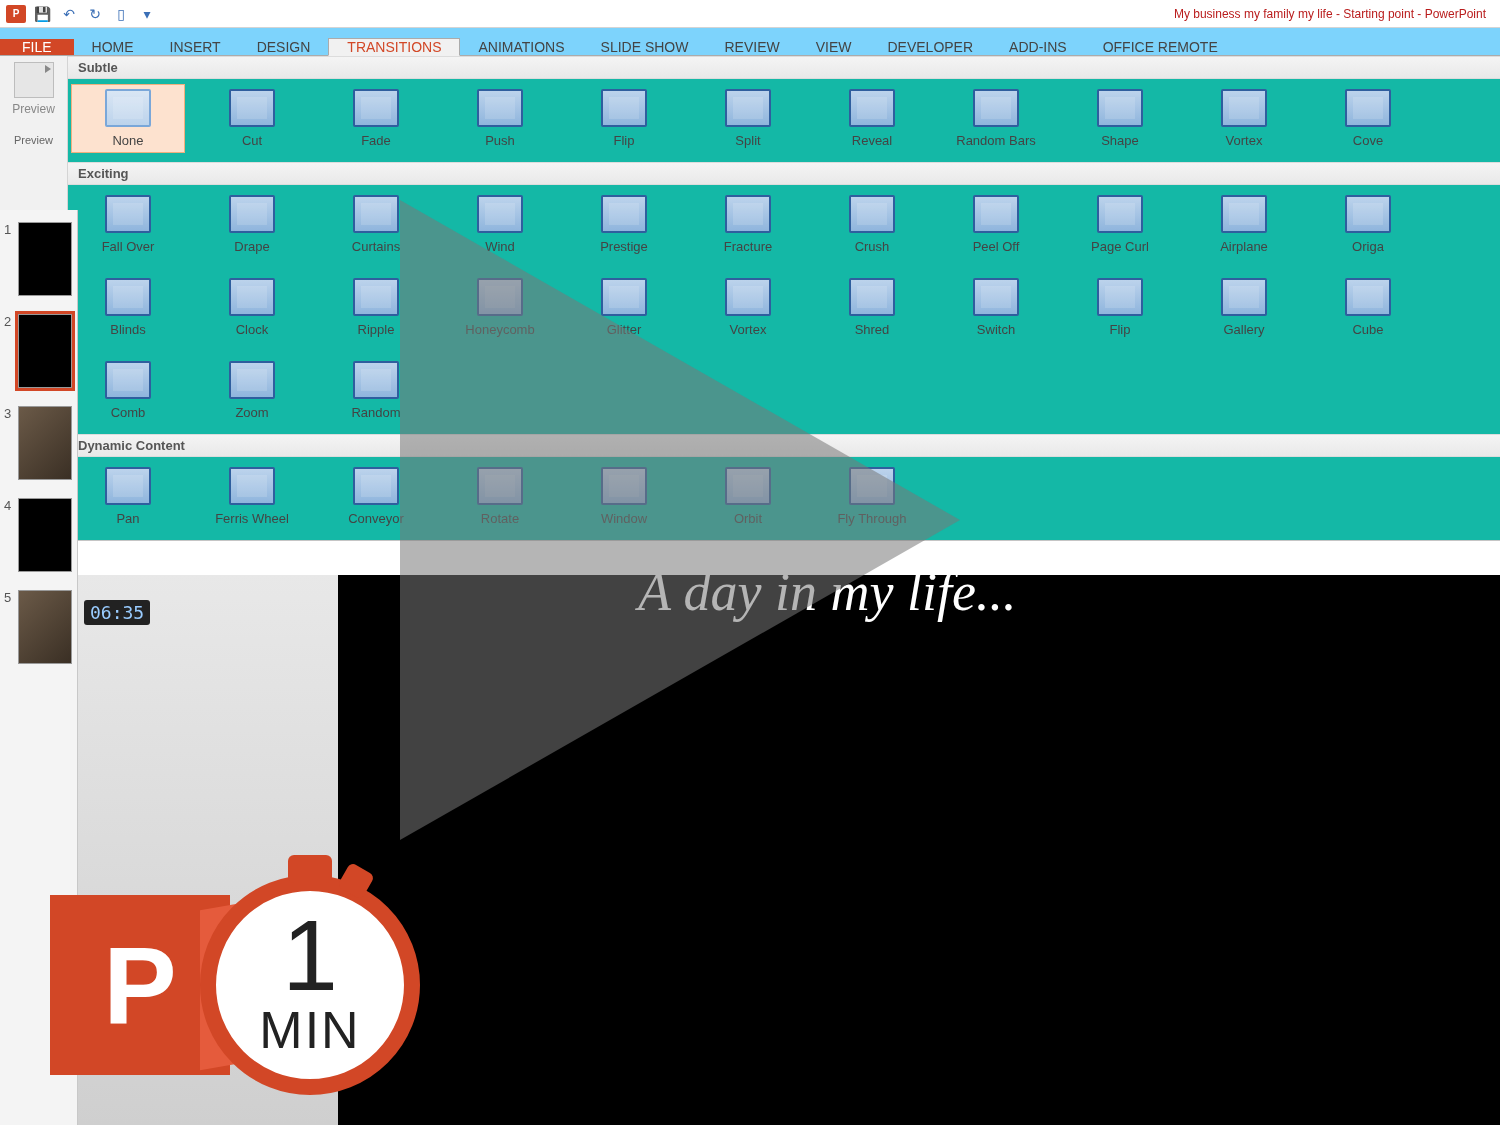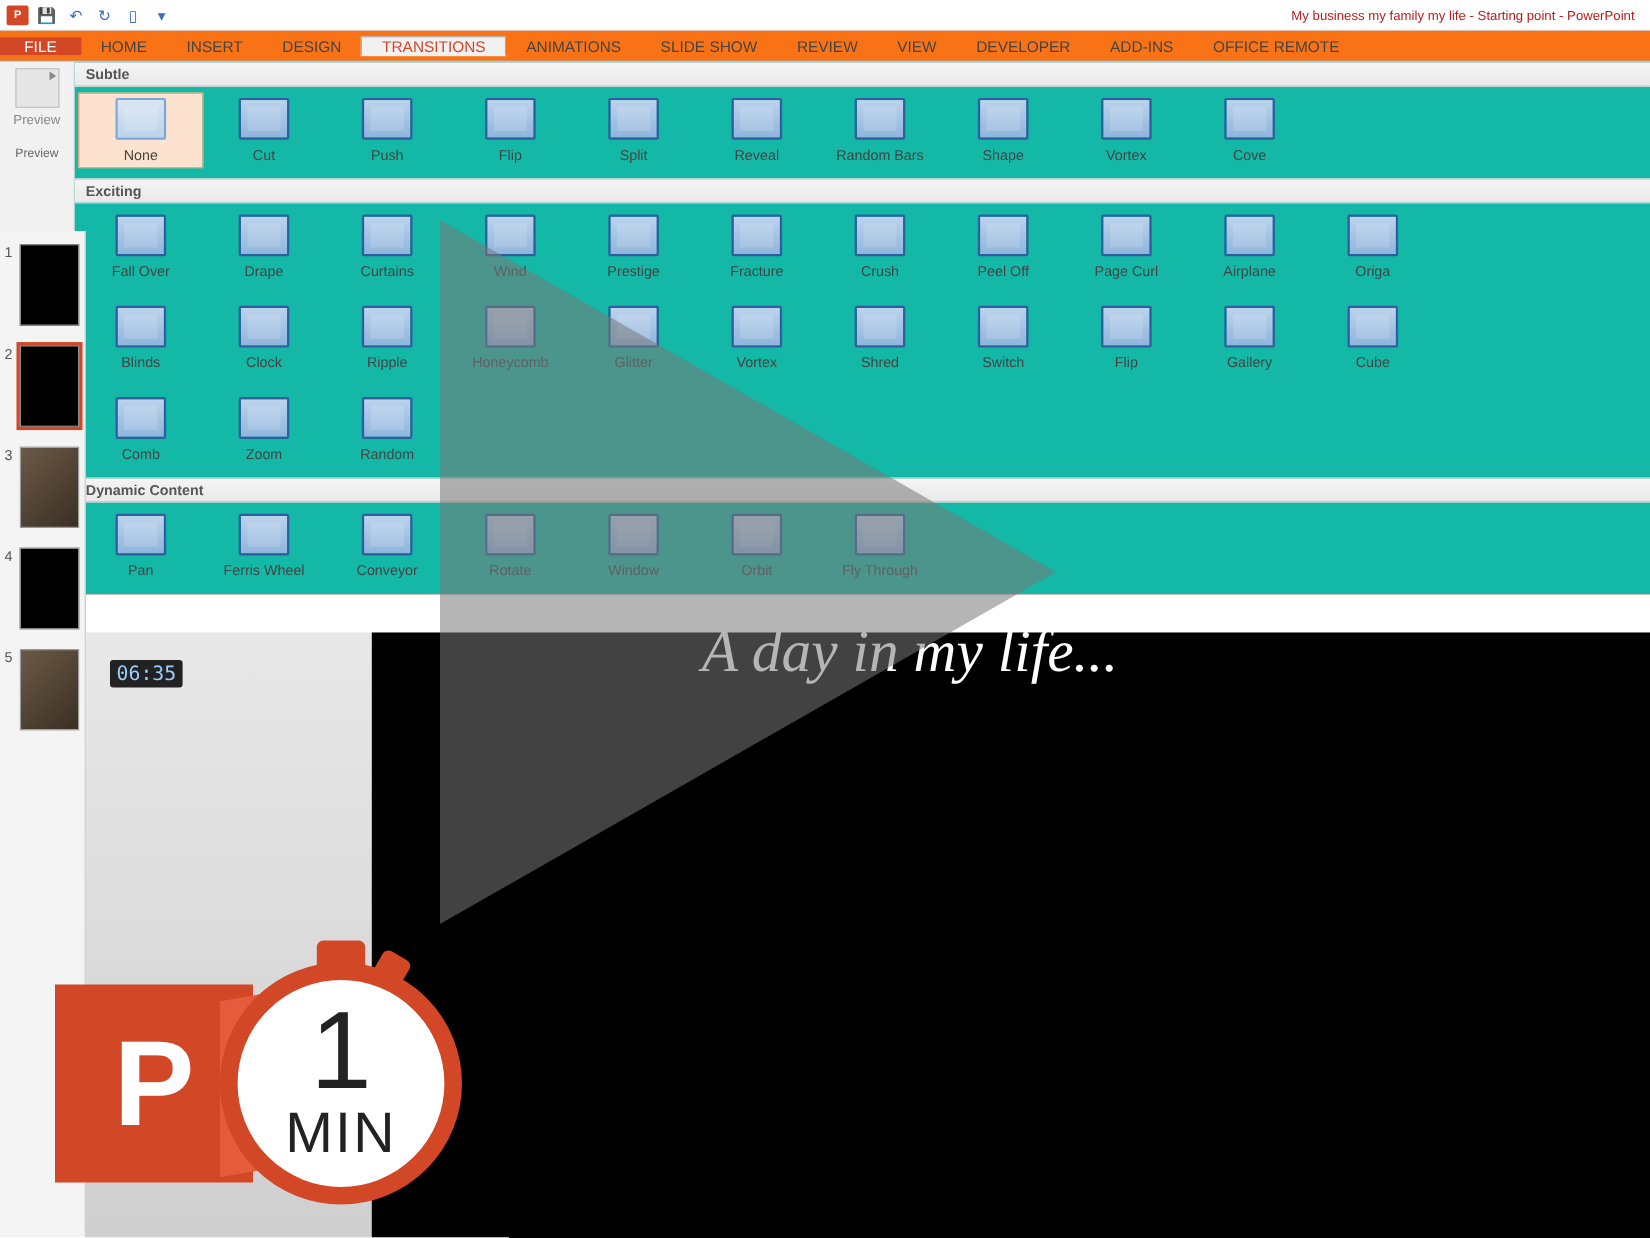--- a/index.html
+++ b/index.html
@@ -4,37 +4,37 @@
 <style>
 * { margin: 0; padding: 0; box-sizing: border-box; font-family: "Segoe UI", Tahoma, sans-serif; }
 body { background: #fff; width: 1500px; height: 1125px; overflow: hidden; position: relative; }
 
 .titlebar { height: 28px; background: #fff; display: flex; align-items: center; padding: 0 6px; border-bottom: 1px solid #d4d4d4; }
 .titlebar .qat { display: flex; align-items: center; gap: 8px; }
 .titlebar .qat .ppt-badge { width: 20px; height: 18px; background: #d24726; color: #fff; font-size: 10px; font-weight: bold; display: flex; align-items: center; justify-content: center; border-radius: 2px; }
 .titlebar .qat .qaticon { width: 18px; height: 18px; display: flex; align-items: center; justify-content: center; color: #3b6fb6; font-size: 14px; }
 .titlebar .title { flex: 1; text-align: right; font-size: 12px; color: #b91c1c; padding-right: 8px; }
 
-.ribbon-tabs { height: 28px; background: #f97316; display: flex; align-items: center; border-bottom: 1px solid #ababab; }
+.ribbon-tabs { height: 28px; background: #7dd3fc; display: flex; align-items: flex-end; border-bottom: 1px solid #ababab; }
 .ribbon-tabs .tab { padding: 0 18px; font-size: 14px; color: #444; display: flex; align-items: center; cursor: pointer; }
 .ribbon-tabs .tab.file { background: #d24726; color: #fff; font-weight: 400; padding: 0 22px; }
 .ribbon-tabs .tab.active { border: 1px solid #ababab; border-bottom: 1px solid #f1f1f1; background: #f1f1f1; color: #d24726; margin-bottom: -1px; }
 
 .ribbon-body { background: #f1f1f1; display: flex; border-bottom: 1px solid #c5c5c5; min-height: 100px; }
 .preview-group { width: 68px; padding: 6px 4px; text-align: center; border-right: 1px solid #d4d4d4; }
 .preview-group .pv-icon { width: 40px; height: 36px; background: #e6e6e6; border: 1px solid #bdbdbd; margin: 0 auto 4px; position: relative; }
 .preview-group .pv-icon::after { content: ""; position: absolute; right: 2px; top: 2px; width: 0; height: 0; border-left: 6px solid #888; border-top: 4px solid transparent; border-bottom: 4px solid transparent; }
 .preview-group .lbl { font-size: 12px; color: #888; }
 .preview-group .grpname { font-size: 11px; color: #666; margin-top: 18px; }
 
 .gallery { flex: 1; background: #14b8a6; position: relative; }
 
 .cat-header { background: linear-gradient(#f4f4f4,#e9e9e9); border-top: 1px solid #dcdcdc; border-bottom: 1px solid #dcdcdc; padding: 3px 10px; font-size: 13px; font-weight: bold; color: #555; }
 
-.items-row { display: flex; flex-wrap: nowrap; padding: 6px 4px 10px 4px; }
+.items-row { display: flex; flex-wrap: nowrap; padding: 6px 4px 10px 4px; gap: 12px; }
 .trans-item { width: 112px; text-align: center; font-size: 13px; color: #444; padding: 4px 0; cursor: pointer; }
 .trans-item.selected { background: #fde2cf; outline: 1px solid #f0b07e; }
 .trans-item .ticon { width: 46px; height: 38px; margin: 0 auto 6px; border: 2px solid #2f5e9e; background: linear-gradient(#bcd3ec,#8fb5dd); border-radius: 2px; position: relative; }
 .trans-item.selected .ticon { border-color: #7aa7d9; background: linear-gradient(#d9e6f4,#bcd3ec); }
 .trans-item .ticon::after { content: ""; position: absolute; inset: 6px; background: rgba(255,255,255,0.15); }
 
 .slide-panel { position: absolute; left: 0; top: 210px; width: 78px; bottom: 0; background: #f4f4f4; border-right: 1px solid #c8c8c8; padding-top: 6px; }
 .slide-thumb { margin: 6px 4px 18px 18px; position: relative; }
 .slide-thumb .num { position: absolute; left: -14px; top: 0; font-size: 13px; color: #555; }
 .slide-thumb .img { width: 54px; height: 74px; background: #000; border: 1px solid #999; }
@@ -50,21 +50,21 @@
 .badge-group { position: absolute; left: 50px; bottom: 30px; z-index: 60; display: flex; align-items: center; }
 .ppt-logo { width: 180px; height: 180px; background: #d24726; position: relative; display: flex; align-items: center; justify-content: center; }
 .ppt-logo::before { content: ""; position: absolute; right: -30px; top: 10px; width: 60px; height: 160px; background: #e55b3c; transform: skewY(-10deg); }
 .ppt-logo span { color: #fff; font-size: 110px; font-weight: bold; position: relative; z-index: 2; }
 .timer { width: 220px; height: 220px; border-radius: 50%; border: 16px solid #d24726; background: #fff; display: flex; flex-direction: column; align-items: center; justify-content: center; position: relative; margin-left: -30px; }
 .timer::before { content: ""; position: absolute; top: -36px; left: 50%; transform: translateX(-50%); width: 44px; height: 28px; background: #d24726; border-radius: 6px; }
 .timer::after { content: ""; position: absolute; top: -24px; right: 34px; width: 28px; height: 28px; background: #d24726; border-radius: 6px; transform: rotate(30deg); }
 .timer .one { font-size: 100px; line-height: 0.9; color: #222; }
 .timer .min { font-size: 52px; color: #222; letter-spacing: 2px; }
 
-.phone-time { position: absolute; left: 100px; top: 600px; background: #222; color: #9cf; font-family: monospace; font-size: 18px; padding: 2px 6px; border-radius: 3px; z-index: 5; }
+.phone-time { position: absolute; left: 84px; top: 600px; background: #222; color: #9cf; font-family: monospace; font-size: 18px; padding: 2px 6px; border-radius: 3px; z-index: 5; }
 </style>
 </head>
 <body>
 
 <div class="titlebar">
   <div class="qat">
     <div class="ppt-badge">P</div>
     <div class="qaticon">💾</div>
     <div class="qaticon">↶</div>
     <div class="qaticon">↻</div>
@@ -95,20 +95,21 @@
     <div class="lbl">Preview</div>
     <div class="grpname">Preview</div>
   </div>
 
   <div class="gallery">
 
     <div class="cat-header">Subtle</div>
     <div class="items-row">
       <div class="trans-item selected"><div class="ticon"></div><span>None</span></div>
       <div class="trans-item"><div class="ticon"></div><span>Cut</span></div>
+      <div class="trans-item"><div class="ticon"></div><span>Fade</span></div>
       <div class="trans-item"><div class="ticon"></div><span>Push</span></div>
       <div class="trans-item"><div class="ticon"></div><span>Flip</span></div>
       <div class="trans-item"><div class="ticon"></div><span>Split</span></div>
       <div class="trans-item"><div class="ticon"></div><span>Reveal</span></div>
       <div class="trans-item"><div class="ticon"></div><span>Random Bars</span></div>
       <div class="trans-item"><div class="ticon"></div><span>Shape</span></div>
       <div class="trans-item"><div class="ticon"></div><span>Vortex</span></div>
       <div class="trans-item"><div class="ticon"></div><span>Cove</span></div>
     </div>
 

